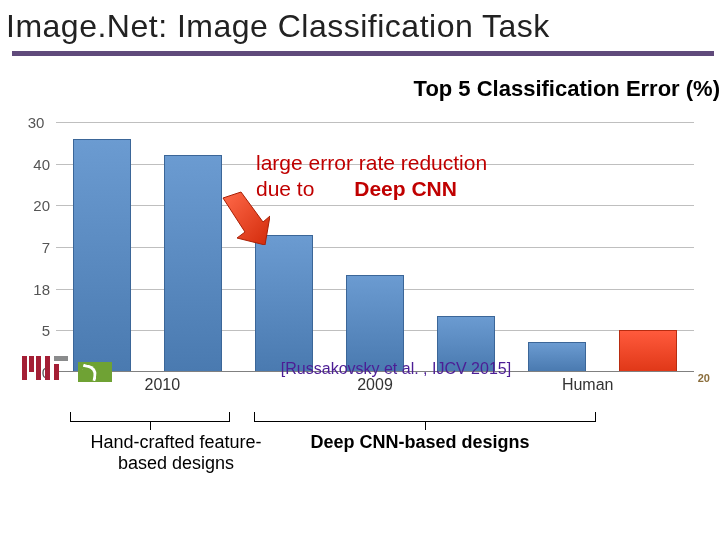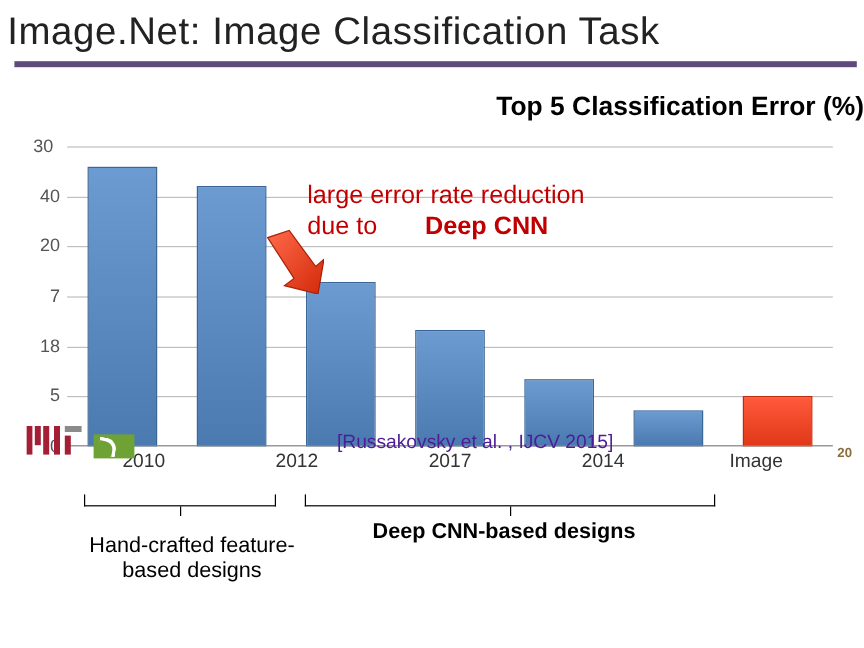--- a/index.html
+++ b/index.html
@@ -100,24 +100,22 @@
             <div class="bar" style="height: 30px;"></div>
           </div>
           <div class="slot">
             <div class="bar red" style="height: 42.5px;"></div>
           </div>
         </div>
       <div class="baseline"></div>
     </div>
     <div class="x-labels" id="xlabels">
         <div class="x-label">2010</div>
-        <div class="x-label">2012</div>
-        <div class="x-label">2017</div>
-        <div class="x-label">2014</div>
-        <div class="x-label">Image</div>
+        <div class="x-label">2009</div>
+        <div class="x-label">Human</div>
       </div>
   </div>
 
   <div class="annotation" style="left:256px; top:150px;">
     <span>large error rate reduction</span><br>
     <span>due to </span><b>Deep CNN</b>
   </div>
 
   <div class="arrow" style="left:215px; top:190px;">
     <svg width="55" height="55" viewBox="0 0 55 55">
@@ -135,21 +133,21 @@
     <div class="bracket" style="left:14px; width:160px;">
       <div class="b-line"></div>
         <div class="b-stem"></div>
     </div>
     <div class="bracket" style="left:198px; width:342px;">
       <div class="b-line"></div>
         <div class="b-stem"></div>
     </div>
   </div>
   <div class="bracket-labels">
-    <div class="bl" style="left:20px; width:220px;margin-top:12px;" id="bl-left">Hand-crafted feature-<br>based designs</div>
+    <div class="bl" style="left:36px; width:220px;" id="bl-left">Hand-crafted feature-<br>based designs</div>
     <div class="bl" style="left:250px; width:280px;font-weight:bold;">Deep CNN-based designs</div>
   </div>
 
   <div class="citation">[Russakovsky et al. , IJCV 2015]</div>
 
   <div class="logo-mit">
     <svg width="48" height="24" viewBox="0 0 48 24">
       <g fill="#a41f35">
         <rect x="0" y="0" width="5" height="24"></rect>
         <rect x="7" y="0" width="5" height="16"></rect>

